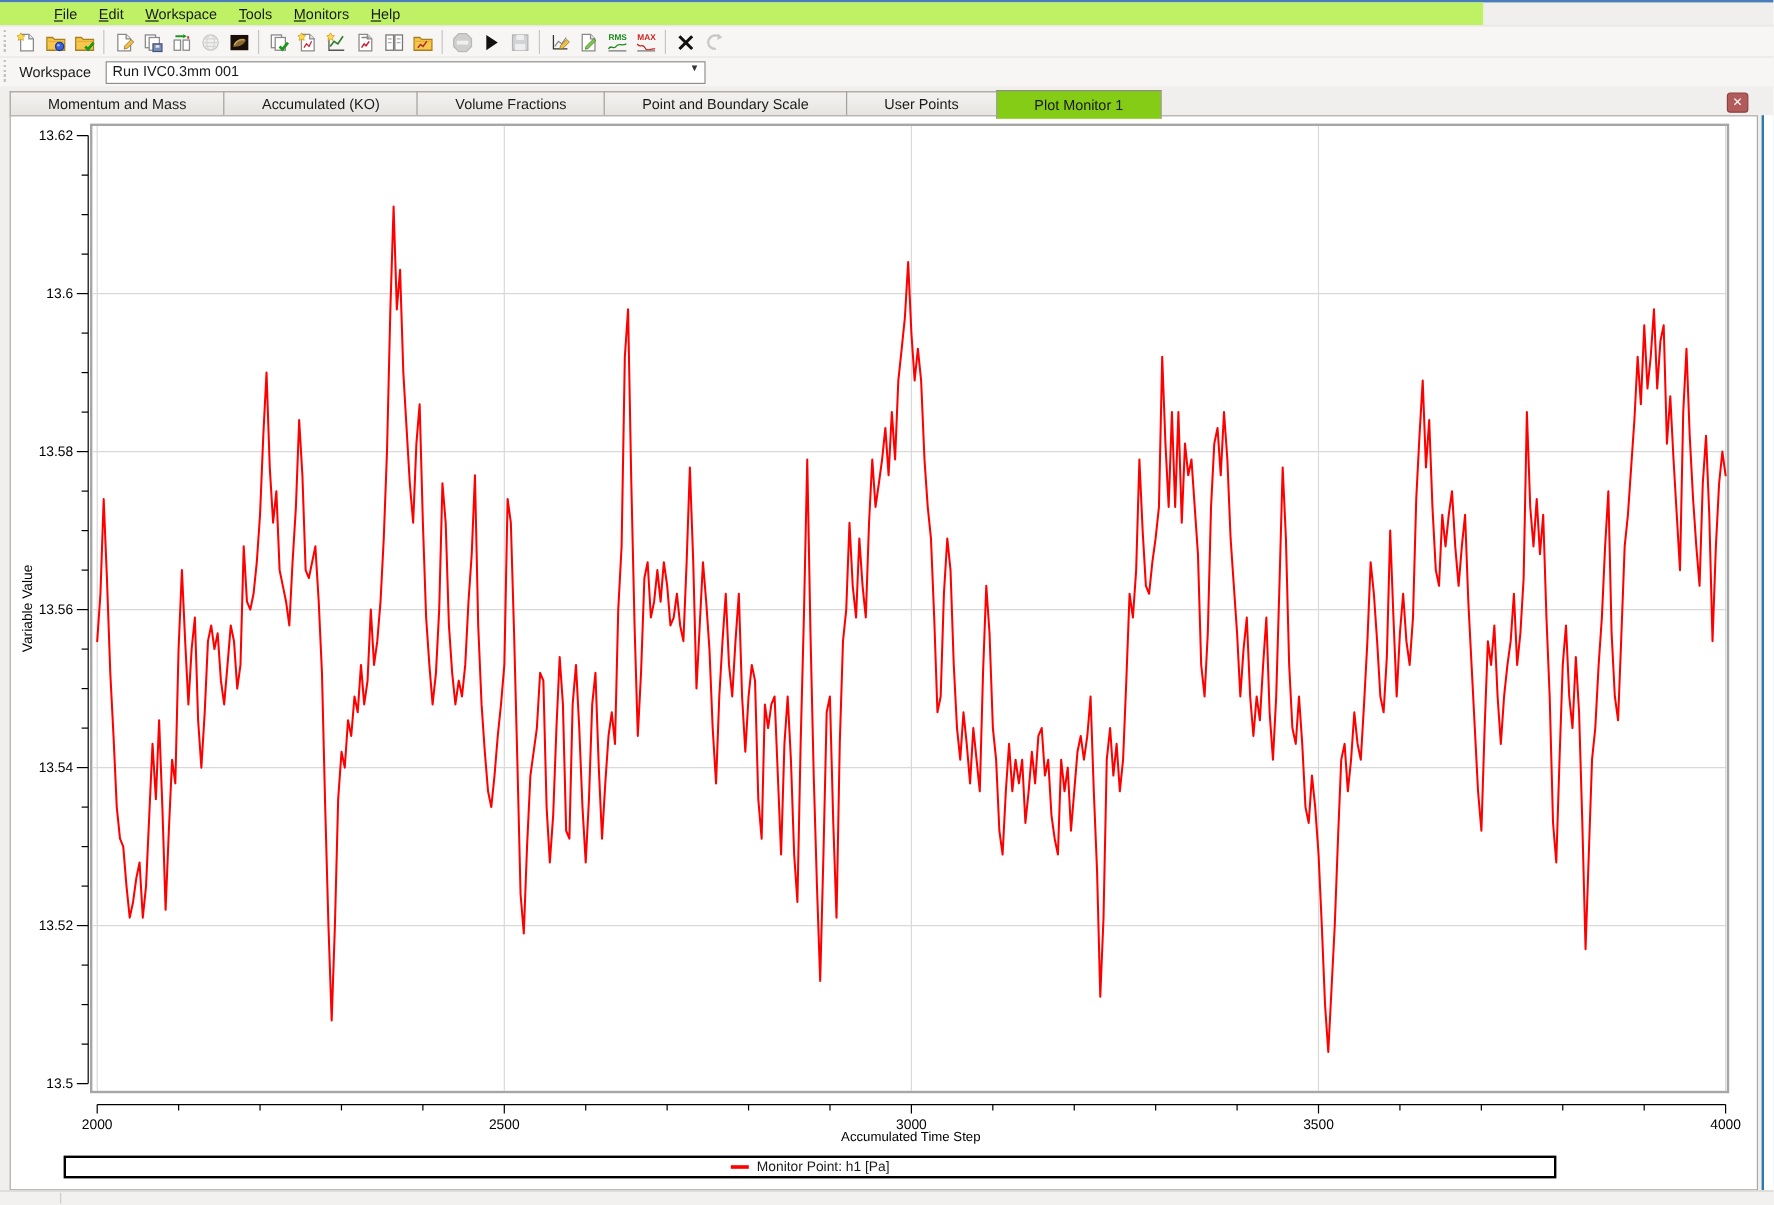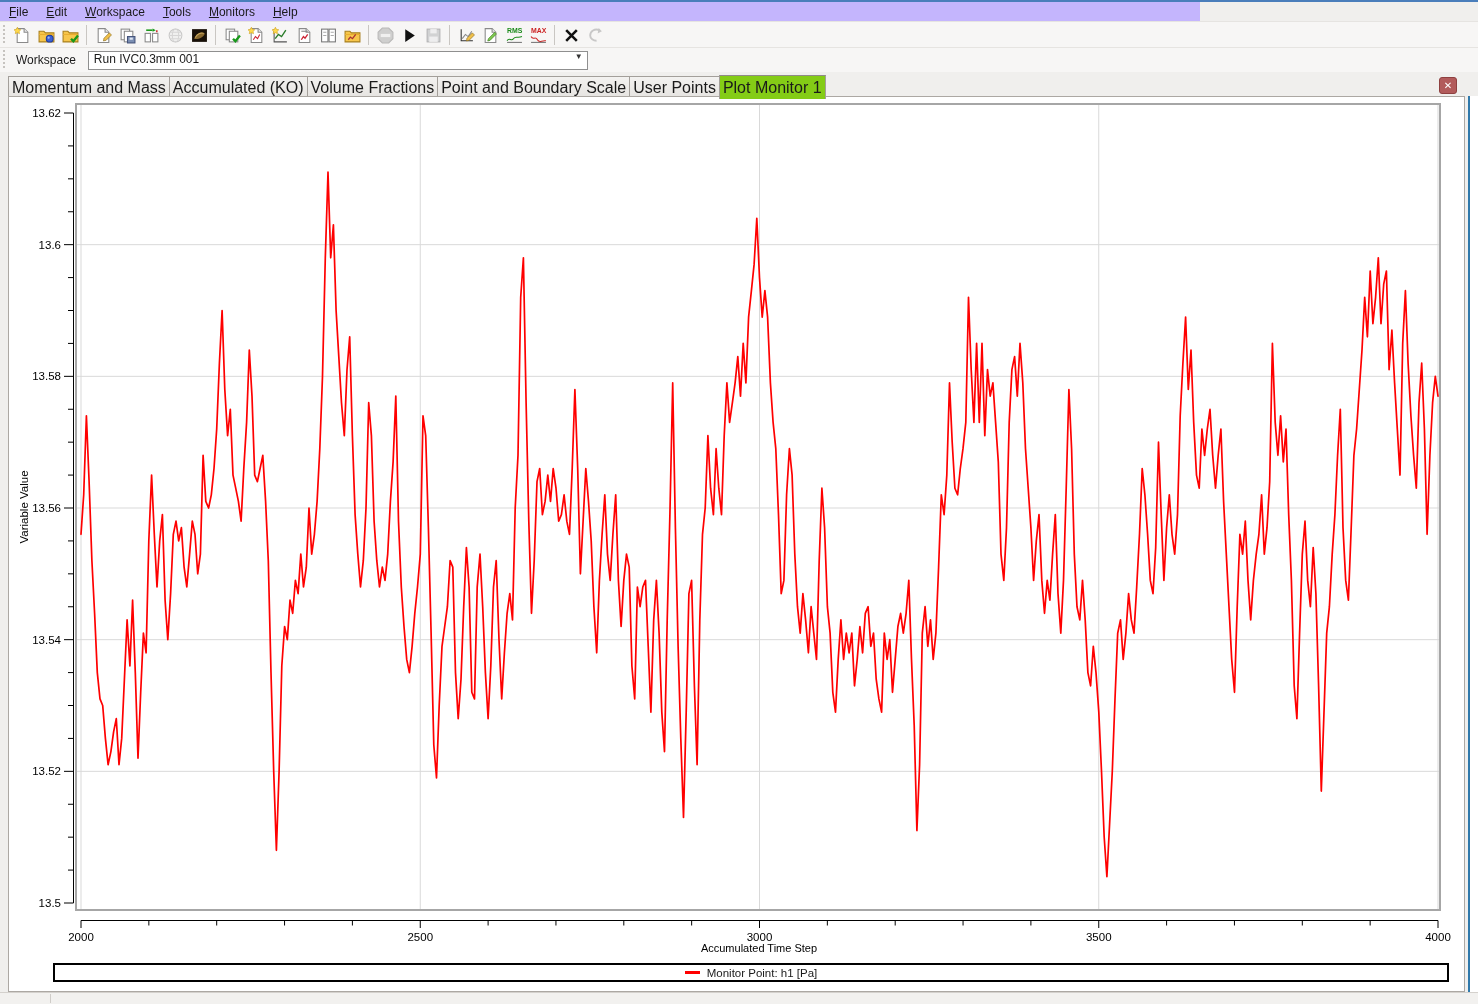--- a/index.html
+++ b/index.html
@@ -3,22 +3,22 @@
 <meta charset="utf-8">
 <style>
   html,body{margin:0;padding:0;}
   body{
     width:1478px;height:1004px;position:relative;overflow:hidden;
     font-family:"Liberation Sans","DejaVu Sans",sans-serif;
     background:#f0efed;color:#1a1a1a;
   }
   
   .topline{position:absolute;left:0;top:0;width:1478px;height:2px;background:#4a7ebb;}
-  .menubar{position:absolute;left:0;top:2px;width:1200px;height:19px;background:#c4b5fd;
-    display:flex;align-items:center;font-size:12px;}
+  .menubar{position:absolute;left:0;top:2px;width:1200px;height:19px;background:#bef264;
+    display:flex;align-items:center;font-size:12px;padding-left:36px;}
   .menu-item{padding:1px 9px;cursor:default;}
   .menu-item u{text-decoration:underline;}
   .toolbar{position:absolute;left:0;top:21px;width:1478px;height:26px;background:#f7f6f5;
     border-top:1px solid #e6e4e1;display:flex;align-items:center;}
   .gripper{width:5px;height:20px;margin:0 3px 0 2px;
     background:repeating-linear-gradient(to bottom,#c6c3bf 0 2px,transparent 2px 4px);
     background-size:2px 100%;background-repeat:no-repeat;background-position:1px 0;}
   .tbtn{width:24px;height:22px;display:flex;align-items:center;justify-content:center;border-radius:2px;}
   .tbtn svg{width:17px;height:17px;}
   .tbtn.disabled{opacity:.42;filter:grayscale(85%);}
@@ -26,21 +26,21 @@
   .wsrow{position:absolute;left:0;top:47px;width:1478px;height:24px;background:#f7f6f5;
     border-top:1px solid #e6e4e1;display:flex;align-items:center;font-size:12px;}
   .wslabel{margin:0 12px 0 6px;}
   .combo{position:relative;width:498px;height:17px;background:#fff;border:1px solid #8f8f8f;
     display:flex;align-items:flex-start;font-size:12px;}
   .combo .val{padding-left:5px;flex:1;white-space:nowrap;overflow:hidden;}
   .combo .arrow{width:16px;text-align:center;font-size:8px;color:#333;}
   
   .tabbar{position:absolute;left:0;top:71px;width:1478px;height:26px;}
   .tabstrip{position:absolute;left:8px;top:4px;height:22px;display:flex;align-items:flex-end;}
-  .tab{height:21px;line-height:21px;padding:0 3px;font-size:16px;background:linear-gradient(#f3f2f0,#e7e5e2);
+  .tab{height:21px;line-height:21px;padding:0 31px;font-size:12px;background:linear-gradient(#f3f2f0,#e7e5e2);
     border:1px solid #a39f9a;border-right:none;box-sizing:border-box;white-space:nowrap;cursor:default;}
   .tab:last-child{border-right:1px solid #a39f9a;}
   .tab.active{background:#84cc16;height:24px;line-height:24px;margin-bottom:-2px;border-bottom:none;
     border-top:1px solid #8f8b86;position:relative;z-index:3;}
   .tab-close{position:absolute;right:21px;top:6px;width:16px;height:15px;background:#b25b5b;
     border:1px solid #8e4040;border-radius:3px;color:#fff;font-size:10px;font-weight:bold;
     display:flex;align-items:center;justify-content:center;line-height:1;}
   
   .content{position:absolute;left:8px;top:96px;width:1457px;height:896px;background:#fff;
     border:1px solid #aca8a3;box-sizing:border-box;}
@@ -48,21 +48,21 @@
   .rightgap{position:absolute;left:1470px;top:96px;width:8px;height:896px;background:#fff;}
   .statusbar{position:absolute;left:0;top:992px;width:1478px;height:12px;background:#f2f1ef;
     border-top:1px solid #d4d1cd;}
   .statusdiv{position:absolute;left:50px;top:994px;width:1px;height:9px;background:#cfccc8;}
   
   .chart-svg{position:absolute;left:0;top:96px;width:1478px;height:896px;}
   .axis-title-x{position:absolute;left:481px;top:942px;width:556px;text-align:center;
     font-size:11px;color:#000;}
   .axis-title-y{position:absolute;left:-36px;top:501px;width:120px;text-align:center;
     font-size:11.5px;color:#000;transform:rotate(-90deg);transform-origin:center;}
-  .legend{position:absolute;left:53px;top:963px;width:1396px;height:19px;background:#fff;
+  .legend{position:absolute;left:53px;top:963px;width:1244px;height:19px;background:#fff;
     border:2px solid #000;box-sizing:border-box;display:flex;align-items:center;justify-content:center;
     font-size:11.5px;}
   .legend .dash{display:inline-block;width:15px;height:3px;margin-right:7px;}
 </style>
 </head>
 <body>
 
 <div class="topline"></div>
 
 <div class="menubar">

